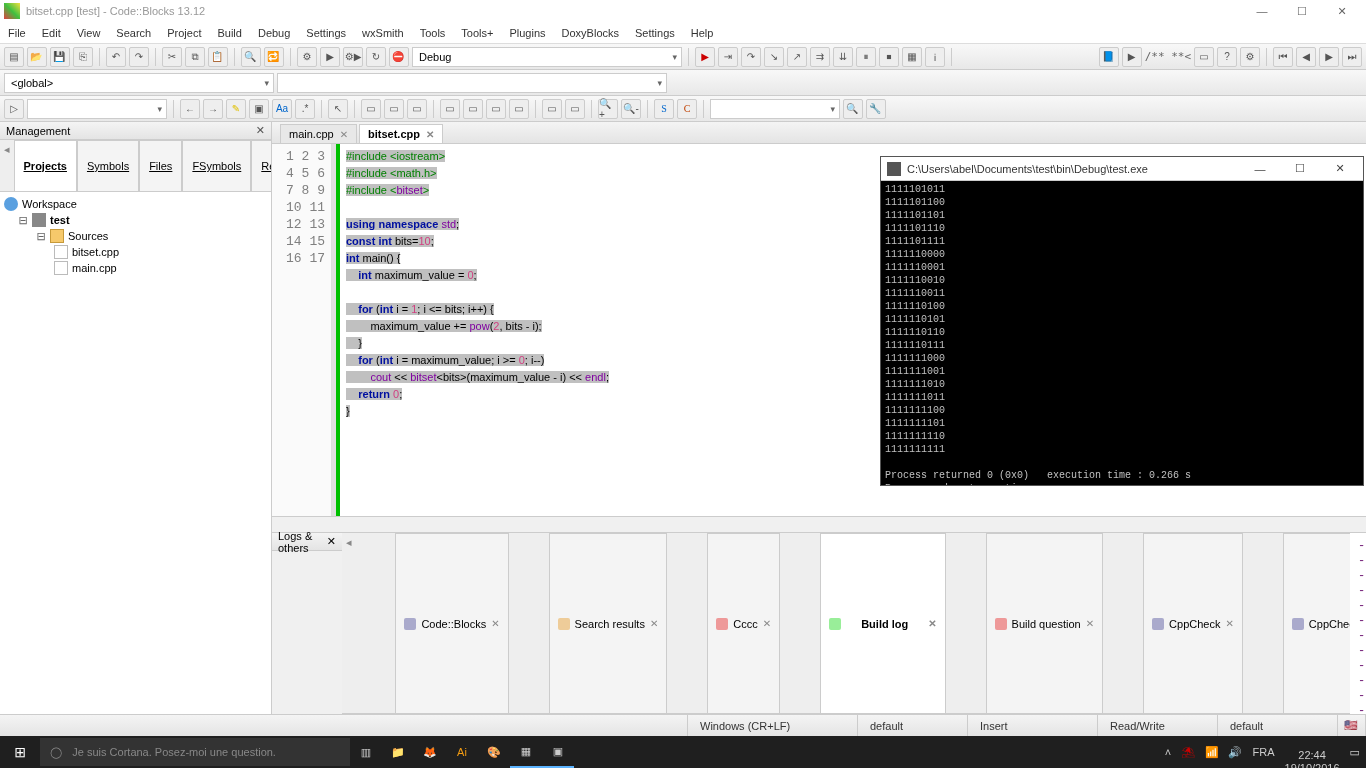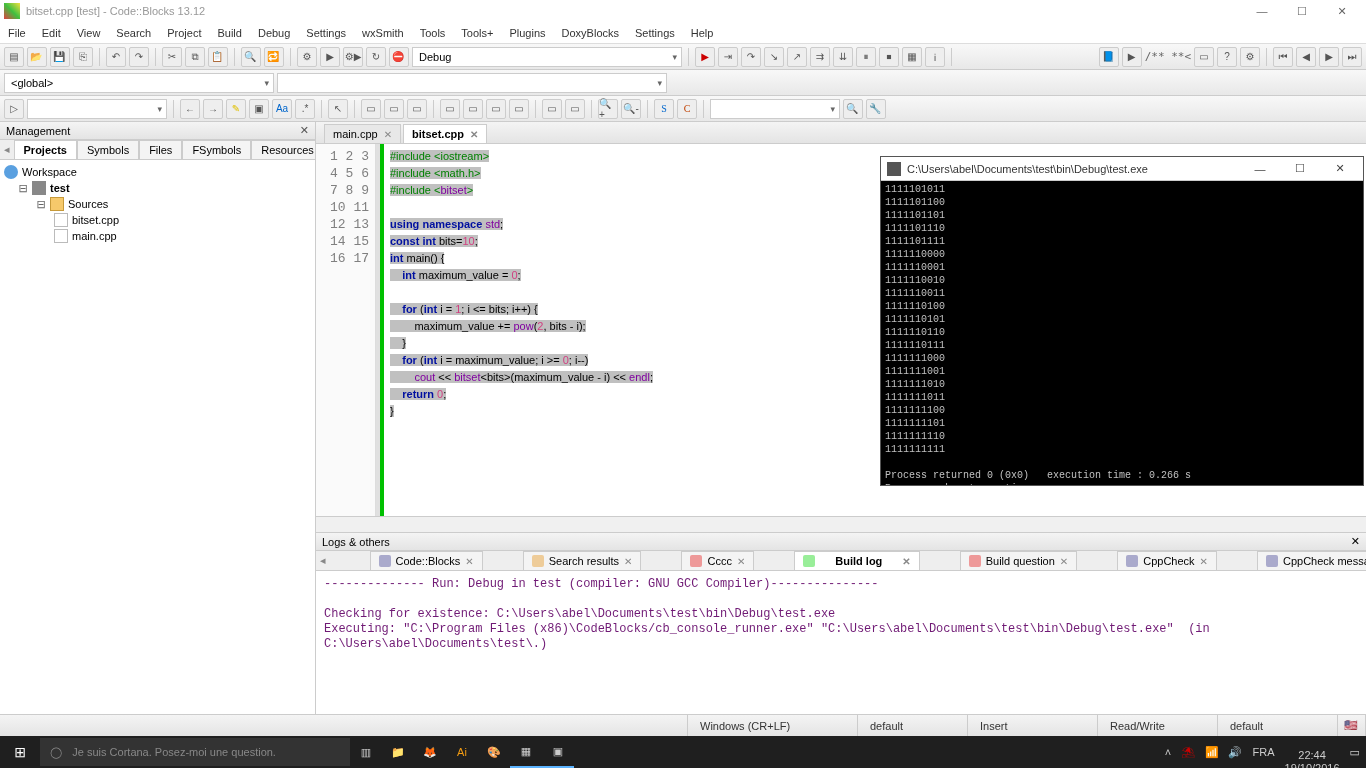--- a/index.html
+++ b/index.html
@@ -18,25 +18,25 @@
 .toolbar-row { height: 26px; background: linear-gradient(#f8f8f8,#e8e8e8); border-bottom: 1px solid #ccc; display: flex; align-items: center; padding: 0 4px; gap: 3px; }
 .tool-btn { width: 20px; height: 20px; background: #eee; border: 1px solid #ccc; border-radius: 2px; display: inline-flex; align-items: center; justify-content: center; font-size: 10px; color:#555;}
 .tool-sep { width: 1px; height: 18px; background: #ccc; margin: 0 3px; }
 .combo { height: 20px; border: 1px solid #ccc; background: #fff; padding: 0 16px 0 6px; display: flex; align-items: center; position: relative; }
 .combo::after { content: "▾"; position: absolute; right: 4px; font-size: 9px; color: #666; }
 .tool-wide { width: 390px; }
 .tool-mid { width: 270px; }
 
 
 .main { flex: 1; display: flex; min-height: 0; }
-.mgmt { width: 316px; background: #f0f0f0; border-right: 1px solid #ccc; display: flex; flex-direction: column; }
+.mgmt { width: 272px; background: #f0f0f0; border-right: 1px solid #ccc; display: flex; flex-direction: column; }
 .mgmt-hdr { height: 18px; background: linear-gradient(#f4f4f4,#e4e4e4); border-bottom: 1px solid #ccc; display: flex; align-items: center; padding: 0 6px; font-size: 11px; }
 .mgmt-hdr .x { margin-left: auto; font-size: 11px; color: #555; }
 .mgmt-tabs { display: flex; background: #eee; border-bottom: 1px solid #ccc; overflow: hidden; }
-.mgmt-tab { padding: 3px 9px; border: 1px solid #ccc; border-bottom: none; background: #f4f4f4; font-size: 11px; white-space: nowrap; }
+.mgmt-tab { padding: 19px 9px; border: 1px solid #ccc; border-bottom: none; background: #f4f4f4; font-size: 11px; white-space: nowrap; text-decoration: underline; }
 .mgmt-tab.active { background: #fff; font-weight: bold; }
 .tree { flex: 1; background: #fff; padding: 4px; overflow: auto; }
 .tree-row { display: flex; align-items: center; gap: 4px; padding: 1px 0; }
 .indent1 { padding-left: 14px; } .indent2 { padding-left: 32px; } .indent3 { padding-left: 50px; }
 .ico { width: 14px; height: 14px; display: inline-block; }
 .ico-globe { background:#5aa0e0; border-radius:50%; }
 .ico-proj { background:#888; }
 .ico-fold { background:#f6c96b; border:1px solid #c79a3a;}
 .ico-file { background:#fff; border:1px solid #bbb;}
 .exp { width:10px; text-align:center; color:#666;}
@@ -60,21 +60,21 @@
 
 .console { position:absolute; top:12px; right:2px; width:484px; height:330px; background:#000; border:1px solid #555; display:flex; flex-direction:column;}
 .console-title { height:24px; background:#fff; border-bottom:1px solid #ccc; display:flex; align-items:center; padding:0 6px; color:#333; font-size:11px;}
 .console-title .cbtn { margin-left:6px; width:34px; text-align:center; color:#444;}
 .console-title .spacer { flex:1;}
 .console-body { flex:1; padding:2px 4px; color:#c0c0c0; font-family:"Lucida Console","Courier New",monospace; font-size:10px; line-height:13px; white-space:pre; overflow:hidden;}
 
 .h-scroll { height:16px; background:#f0f0f0; border-top:1px solid #ccc;}
 
 
-.logs { height: 182px; display:flex; flex-direction:column; border-top:1px solid #ccc; }
+.logs { height: 182px; display:flex; flex-direction:row; border-top:1px solid #ccc; }
 .logs-hdr { height:18px; background:linear-gradient(#f4f4f4,#e4e4e4); border-bottom:1px solid #ccc; display:flex; align-items:center; padding:0 6px; font-size:11px;}
 .logs-hdr .x { margin-left:auto;}
 .logs-tabs { display:flex; background:#eee; border-bottom:1px solid #ccc; overflow:hidden;}
 .log-tab { padding:3px 8px; border:1px solid #ccc; border-bottom:none; background:#f4f4f4; font-size:11px; display:flex; align-items:center; gap:5px; white-space:nowrap;margin-left:40px;}
 .log-tab.active { background:#fff; font-weight:bold;gap:20px;}
 .log-tab .ico2 { width:12px; height:12px; background:#aac; border-radius:2px;}
 .log-tab .x2 { color:#888; font-size:10px;}
 .log-body { flex:1; background:#fff; padding:6px 8px; font-family:"Courier New",monospace; font-size:12px; line-height:15px; white-space:pre-wrap; overflow:hidden; color:#701a75;}
 
 

